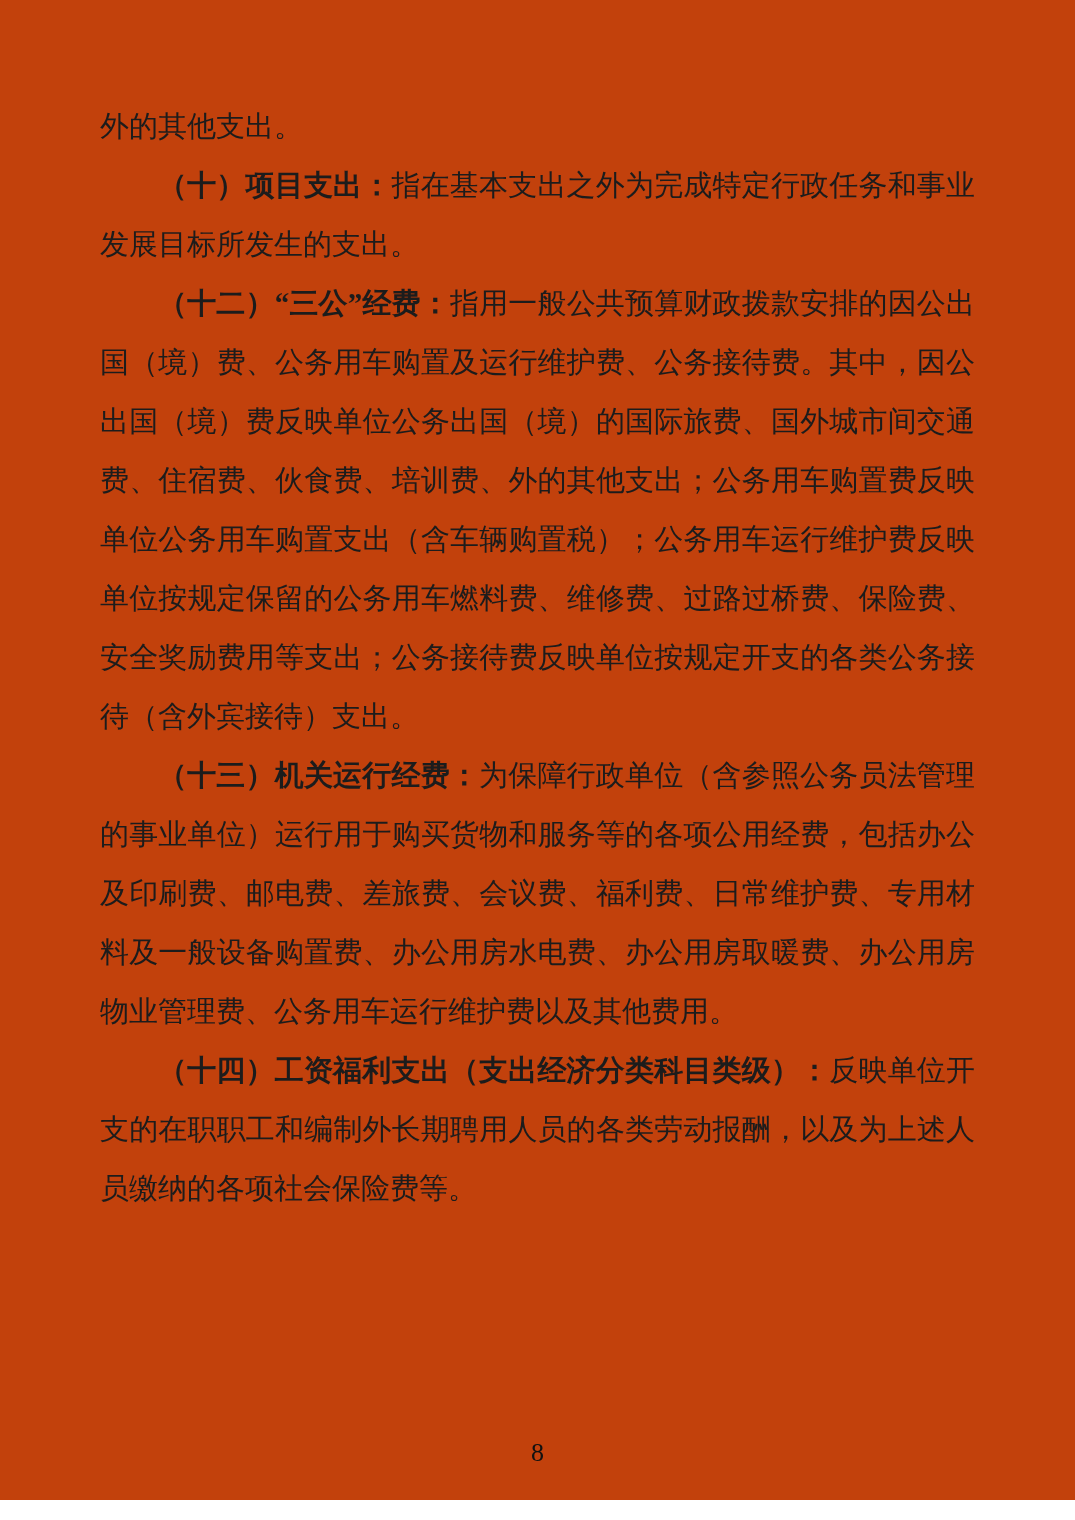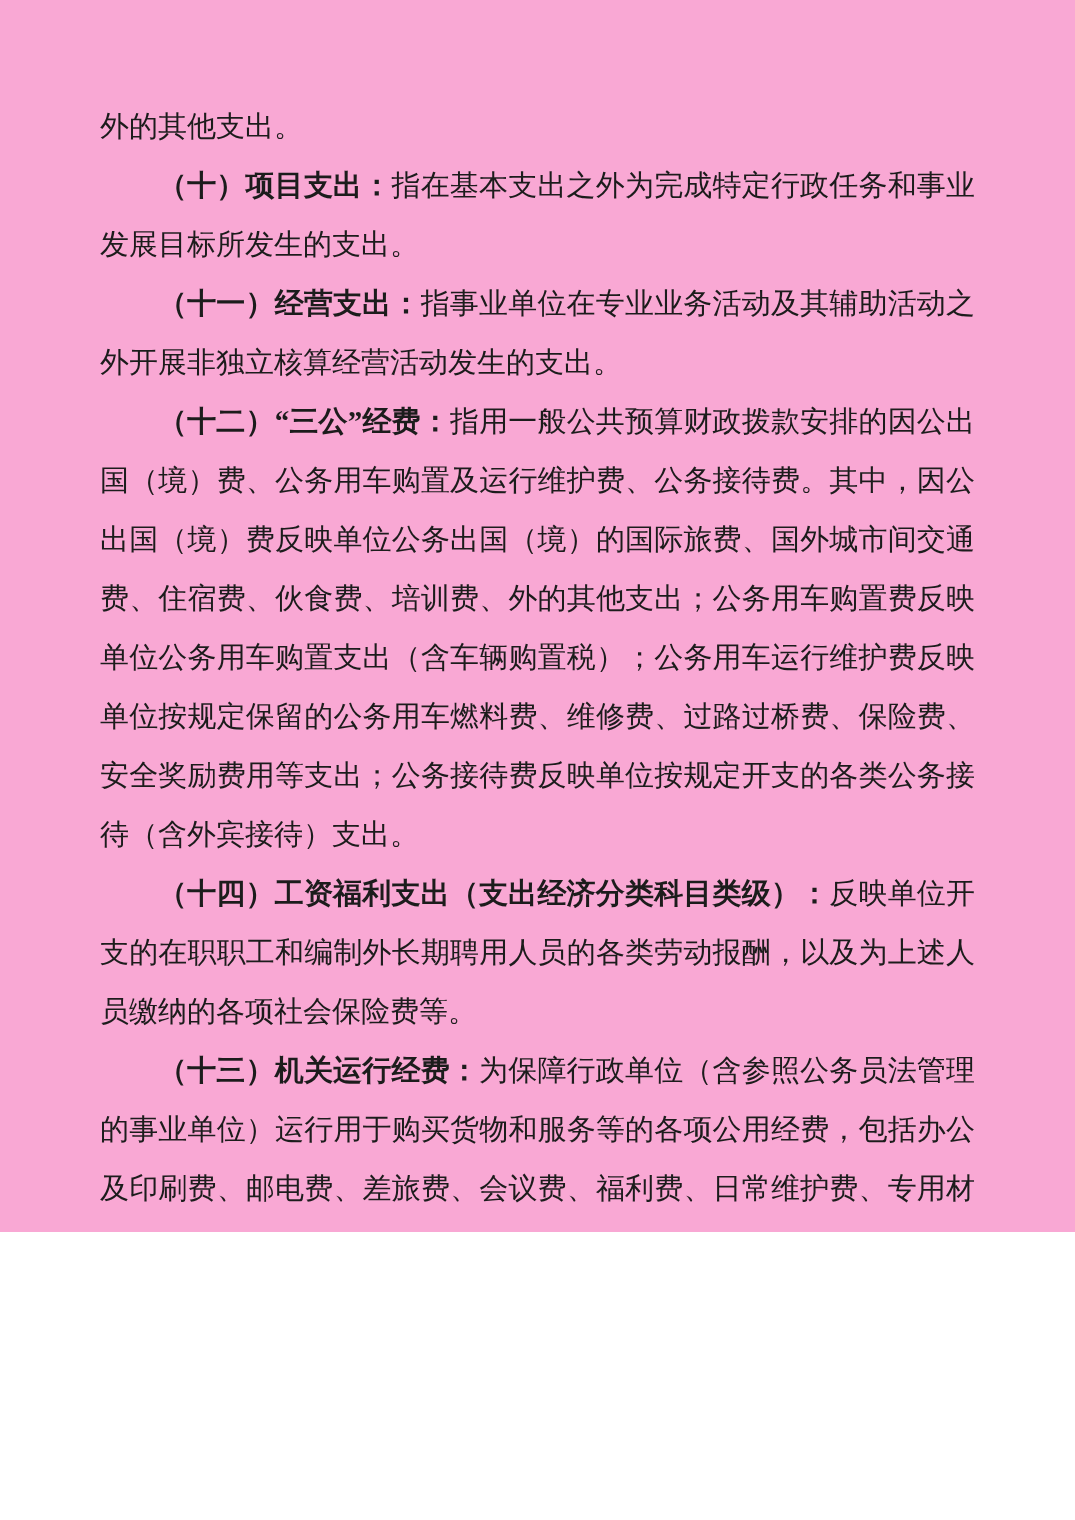--- a/index.html
+++ b/index.html
@@ -3,22 +3,22 @@
 <meta charset="utf-8">
 <style>
   html, body {
     margin: 0;
     padding: 0;
     background: #ffffff;
   }
   .page {
     position: relative;
     width: 1075px;
-    height: 1232px;
-    background: #f9a8d4;
+    height: 1500px;
+    background: #c2410c;
     overflow: hidden;
     font-family: "Liberation Serif", "DejaVu Serif", serif;
     color: #1c1c1c;
   }
   .doc-body {
     position: absolute;
     left: 100px;
     top: 97px;
     width: 875px;
   }
@@ -47,19 +47,18 @@
     font-family: "Liberation Serif", "DejaVu Serif", serif;
   }
 </style>
 </head>
 <body>
 
 <div class="page">
   <div class="doc-body">
       <p class="para"><span class="seg">外的其他支出。</span></p>
       <p class="para indent"><span class="seg bold">（十）项目支出：</span><span class="seg">指在基本支出之外为完成特定行政任务和事业发展目标所发生的支出。</span></p>
-      <p class="para indent"><span class="seg bold">（十一）经营支出：</span><span class="seg">指事业单位在专业业务活动及其辅助活动之外开展非独立核算经营活动发生的支出。</span></p>
       <p class="para indent"><span class="seg bold">（十二）“三公”经费：</span><span class="seg">指用一般公共预算财政拨款安排的因公出国（境）费、公务用车购置及运行维护费、公务接待费。其中，因公出国（境）费反映单位公务出国（境）的国际旅费、国外城市间交通费、住宿费、伙食费、培训费、外的其他支出；公务用车购置费反映单位公务用车购置支出（含车辆购置税）；公务用车运行维护费反映单位按规定保留的公务用车燃料费、维修费、过路过桥费、保险费、安全奖励费用等支出；公务接待费反映单位按规定开支的各类公务接待（含外宾接待）支出。</span></p>
+      <p class="para indent"><span class="seg bold">（十三）机关运行经费：</span><span class="seg">为保障行政单位（含参照公务员法管理的事业单位）运行用于购买货物和服务等的各项公用经费，包括办公及印刷费、邮电费、差旅费、会议费、福利费、日常维护费、专用材料及一般设备购置费、办公用房水电费、办公用房取暖费、办公用房物业管理费、公务用车运行维护费以及其他费用。</span></p>
       <p class="para indent"><span class="seg bold">（十四）工资福利支出（支出经济分类科目类级）：</span><span class="seg">反映单位开支的在职职工和编制外长期聘用人员的各类劳动报酬，以及为上述人员缴纳的各项社会保险费等。</span></p>
-      <p class="para indent"><span class="seg bold">（十三）机关运行经费：</span><span class="seg">为保障行政单位（含参照公务员法管理的事业单位）运行用于购买货物和服务等的各项公用经费，包括办公及印刷费、邮电费、差旅费、会议费、福利费、日常维护费、专用材料及一般设备购置费、办公用房水电费、办公用房取暖费、办公用房物业管理费、公务用车运行维护费以及其他费用。</span></p>
     </div>
   <div class="page-number">8</div>
 </div>
 
 </body></html>

